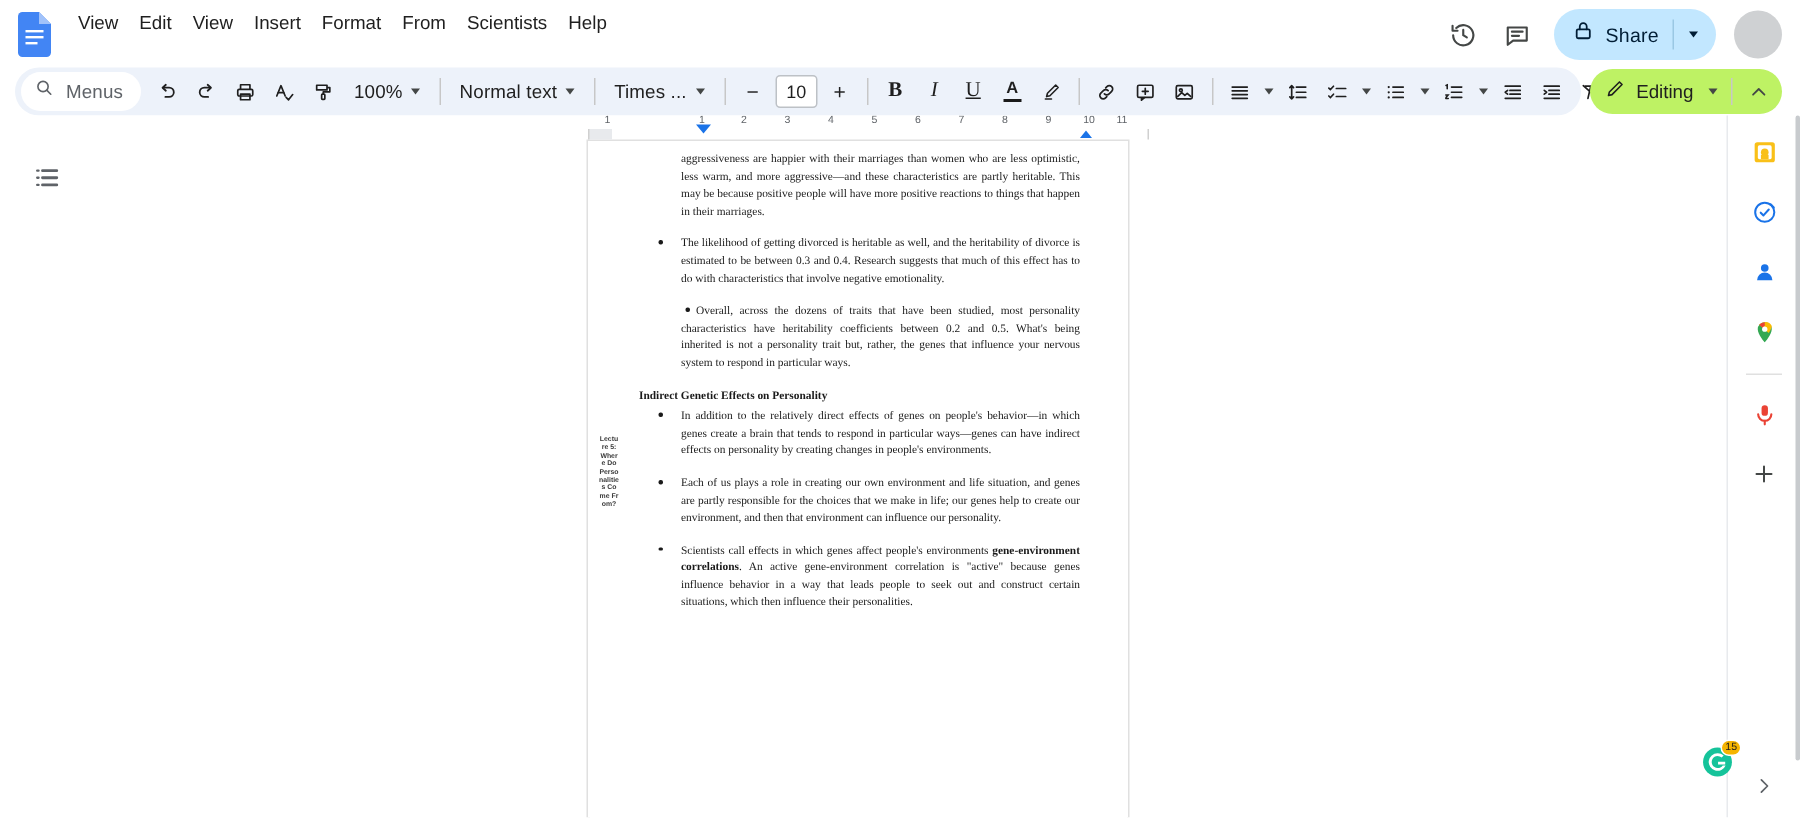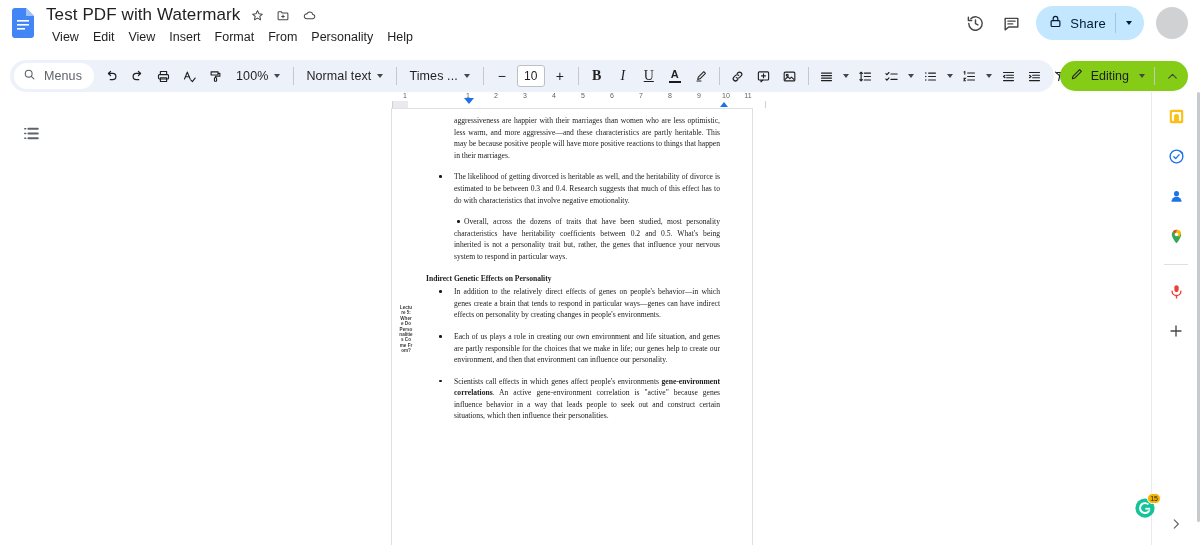--- a/index.html
+++ b/index.html
@@ -148,21 +148,20 @@
 
   
   .toolbar-wrap {
     height: 16px;
     min-height: 32px;
     display: flex;
     align-items: center;
     padding: 0 12px 0 10px;
     background: #fff;
     position: relative;
-    margin-top: 15px;
   }
   .toolbar-pill {
     height: 32px;
     border-radius: 16px;
     background: #edf2fa;
     display: flex;
     align-items: center;
     flex: 1 1 auto;
     padding: 0 4px 0 4px;
     min-width: 0;
@@ -266,21 +265,21 @@
   .toolbar-right {
     display: flex;
     align-items: center;
     flex: 0 0 auto;
     height: 32px;
     margin-left: 6px;
   }
   .mode-pill {
     height: 30px;
     border-radius: 15px;
-    background: #84cc16;
+    background: #bef264;
     display: flex;
     align-items: center;
     padding: 0 2px 0 10px;
     cursor: pointer;
   }
   .mode-label {
     font-size: 12.5px;
     color: #1f1f1f;
     margin: 0 4px 0 7px;
   }
@@ -547,51 +546,29 @@
       <svg width="22" height="30" viewBox="0 0 22 30">
         <path d="M3 0h11l8 8v19a3 3 0 0 1-3 3H3a3 3 0 0 1-3-3V3a3 3 0 0 1 3-3z" fill="#4285f4"></path>
         <path d="M14 0l8 8h-8V0z" fill="#a1c2fa"></path>
         <rect x="5" y="12" width="12" height="1.6" fill="#fff"></rect>
         <rect x="5" y="16" width="12" height="1.6" fill="#fff"></rect>
         <rect x="5" y="20" width="8" height="1.6" fill="#fff"></rect>
       </svg>
     </div>
 
     <div class="title-block">
-      <div class="title-row">
-        <span class="doc-title">Test PDF with Watermark</span>
-
-        <span class="title-icon">
-          <svg width="13" height="13" viewBox="0 0 24 24" fill="none" stroke="#444746" stroke-width="1.9">
-            <path d="M12 3l2.7 5.8 6.3.7-4.7 4.3 1.3 6.2-5.6-3.2-5.6 3.2 1.3-6.2L3 9.5l6.3-.7z" stroke-linejoin="round"></path>
-          </svg>
-        </span>
-
-        <span class="title-icon">
-          <svg width="14" height="13" viewBox="0 0 24 24" fill="none" stroke="#444746" stroke-width="1.9">
-            <path d="M3 6.5A1.5 1.5 0 0 1 4.5 5h4l2 2.3h9A1.5 1.5 0 0 1 21 8.8v9.7A1.5 1.5 0 0 1 19.5 20h-15A1.5 1.5 0 0 1 3 18.5z" stroke-linejoin="round"></path>
-            <path d="M12 11.3v5M9.5 13.8h5" stroke-linecap="round"></path>
-          </svg>
-        </span>
-
-        <span class="title-icon">
-          <svg width="15" height="13" viewBox="0 0 24 24" fill="none" stroke="#444746" stroke-width="1.9">
-            <path d="M6.5 18h11a4 4 0 0 0 .4-8 5.5 5.5 0 0 0-10.6-1A3.8 3.8 0 0 0 6.5 18z" stroke-linejoin="round"></path>
-          </svg>
-        </span>
-      </div>
 
       <div class="menu-row">
         <span class="menu-item">View</span>
         <span class="menu-item">Edit</span>
         <span class="menu-item">View</span>
         <span class="menu-item">Insert</span>
         <span class="menu-item">Format</span>
         <span class="menu-item">From</span>
-        <span class="menu-item">Personality</span>
+        <span class="menu-item">Scientists</span>
         <span class="menu-item">Help</span>
       </div>
     </div>
 
     <div class="header-right">
       <div class="hdr-icon-btn">
         <svg width="19" height="19" viewBox="0 0 24 24" fill="none" stroke="#444746" stroke-width="1.8">
           <path d="M3.5 12a8.5 8.5 0 1 0 2.6-6.1" stroke-linecap="round"></path>
           <path d="M3 4v4.2h4.2" stroke-linecap="round" stroke-linejoin="round"></path>
           <path d="M12 7.5V12l3 1.8" stroke-linecap="round"></path>

